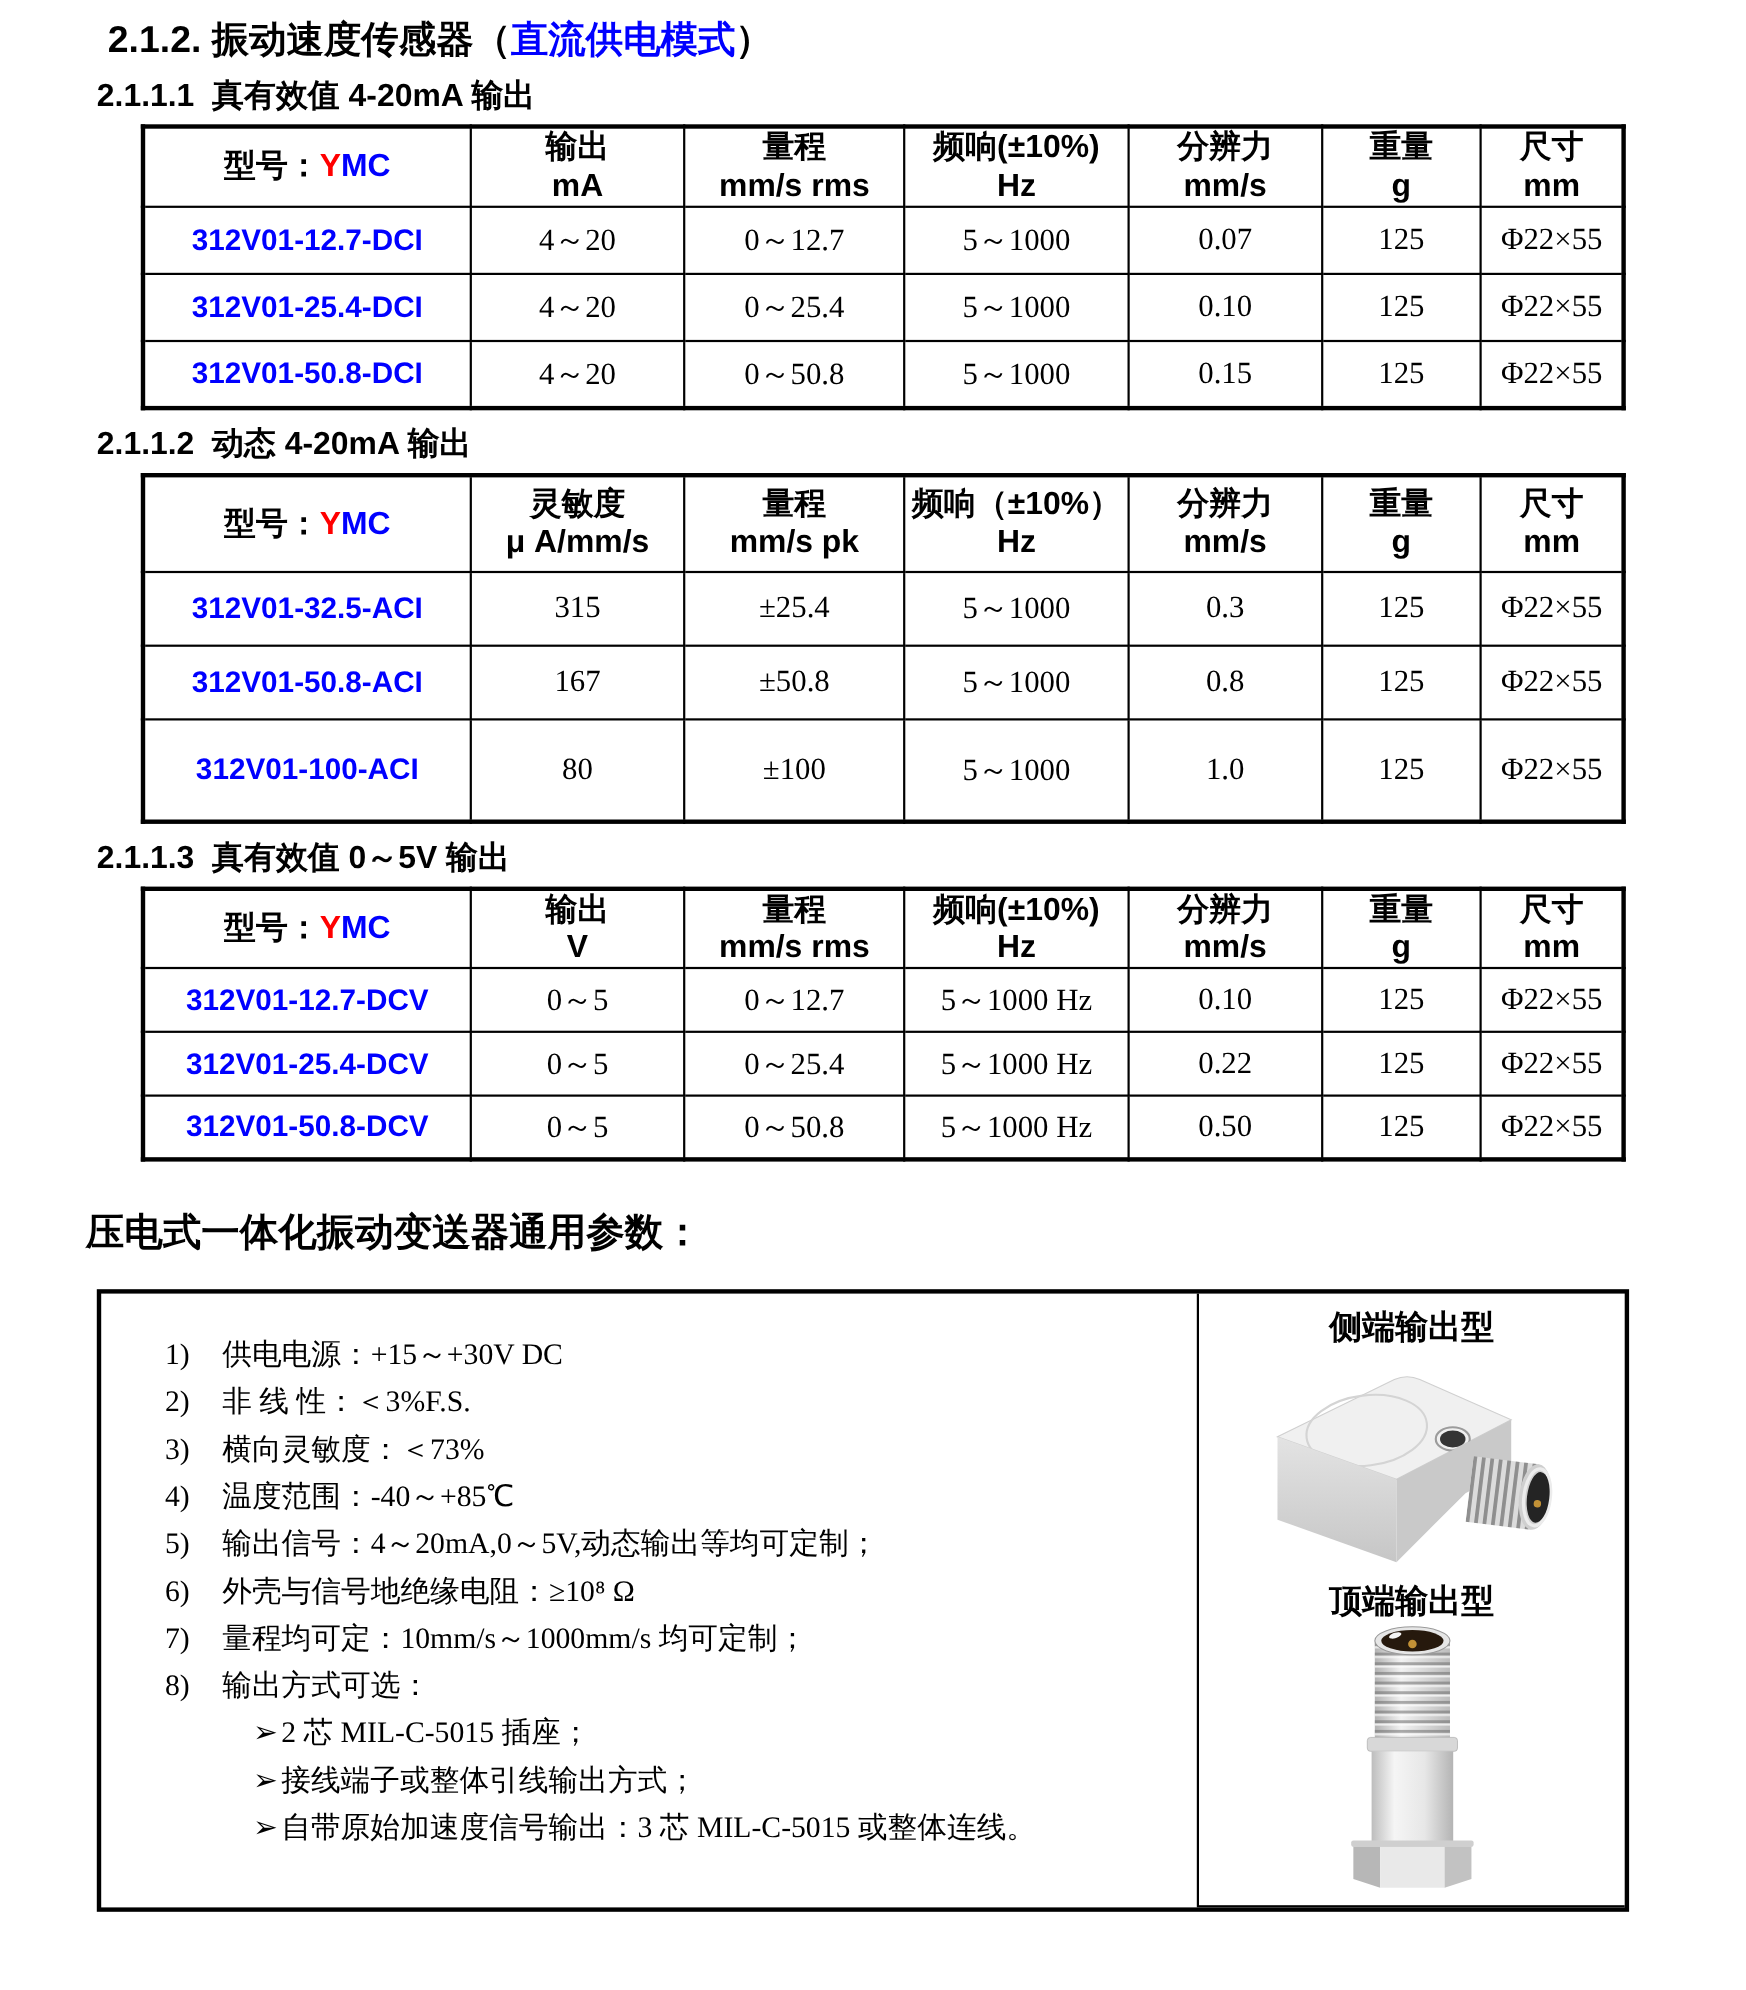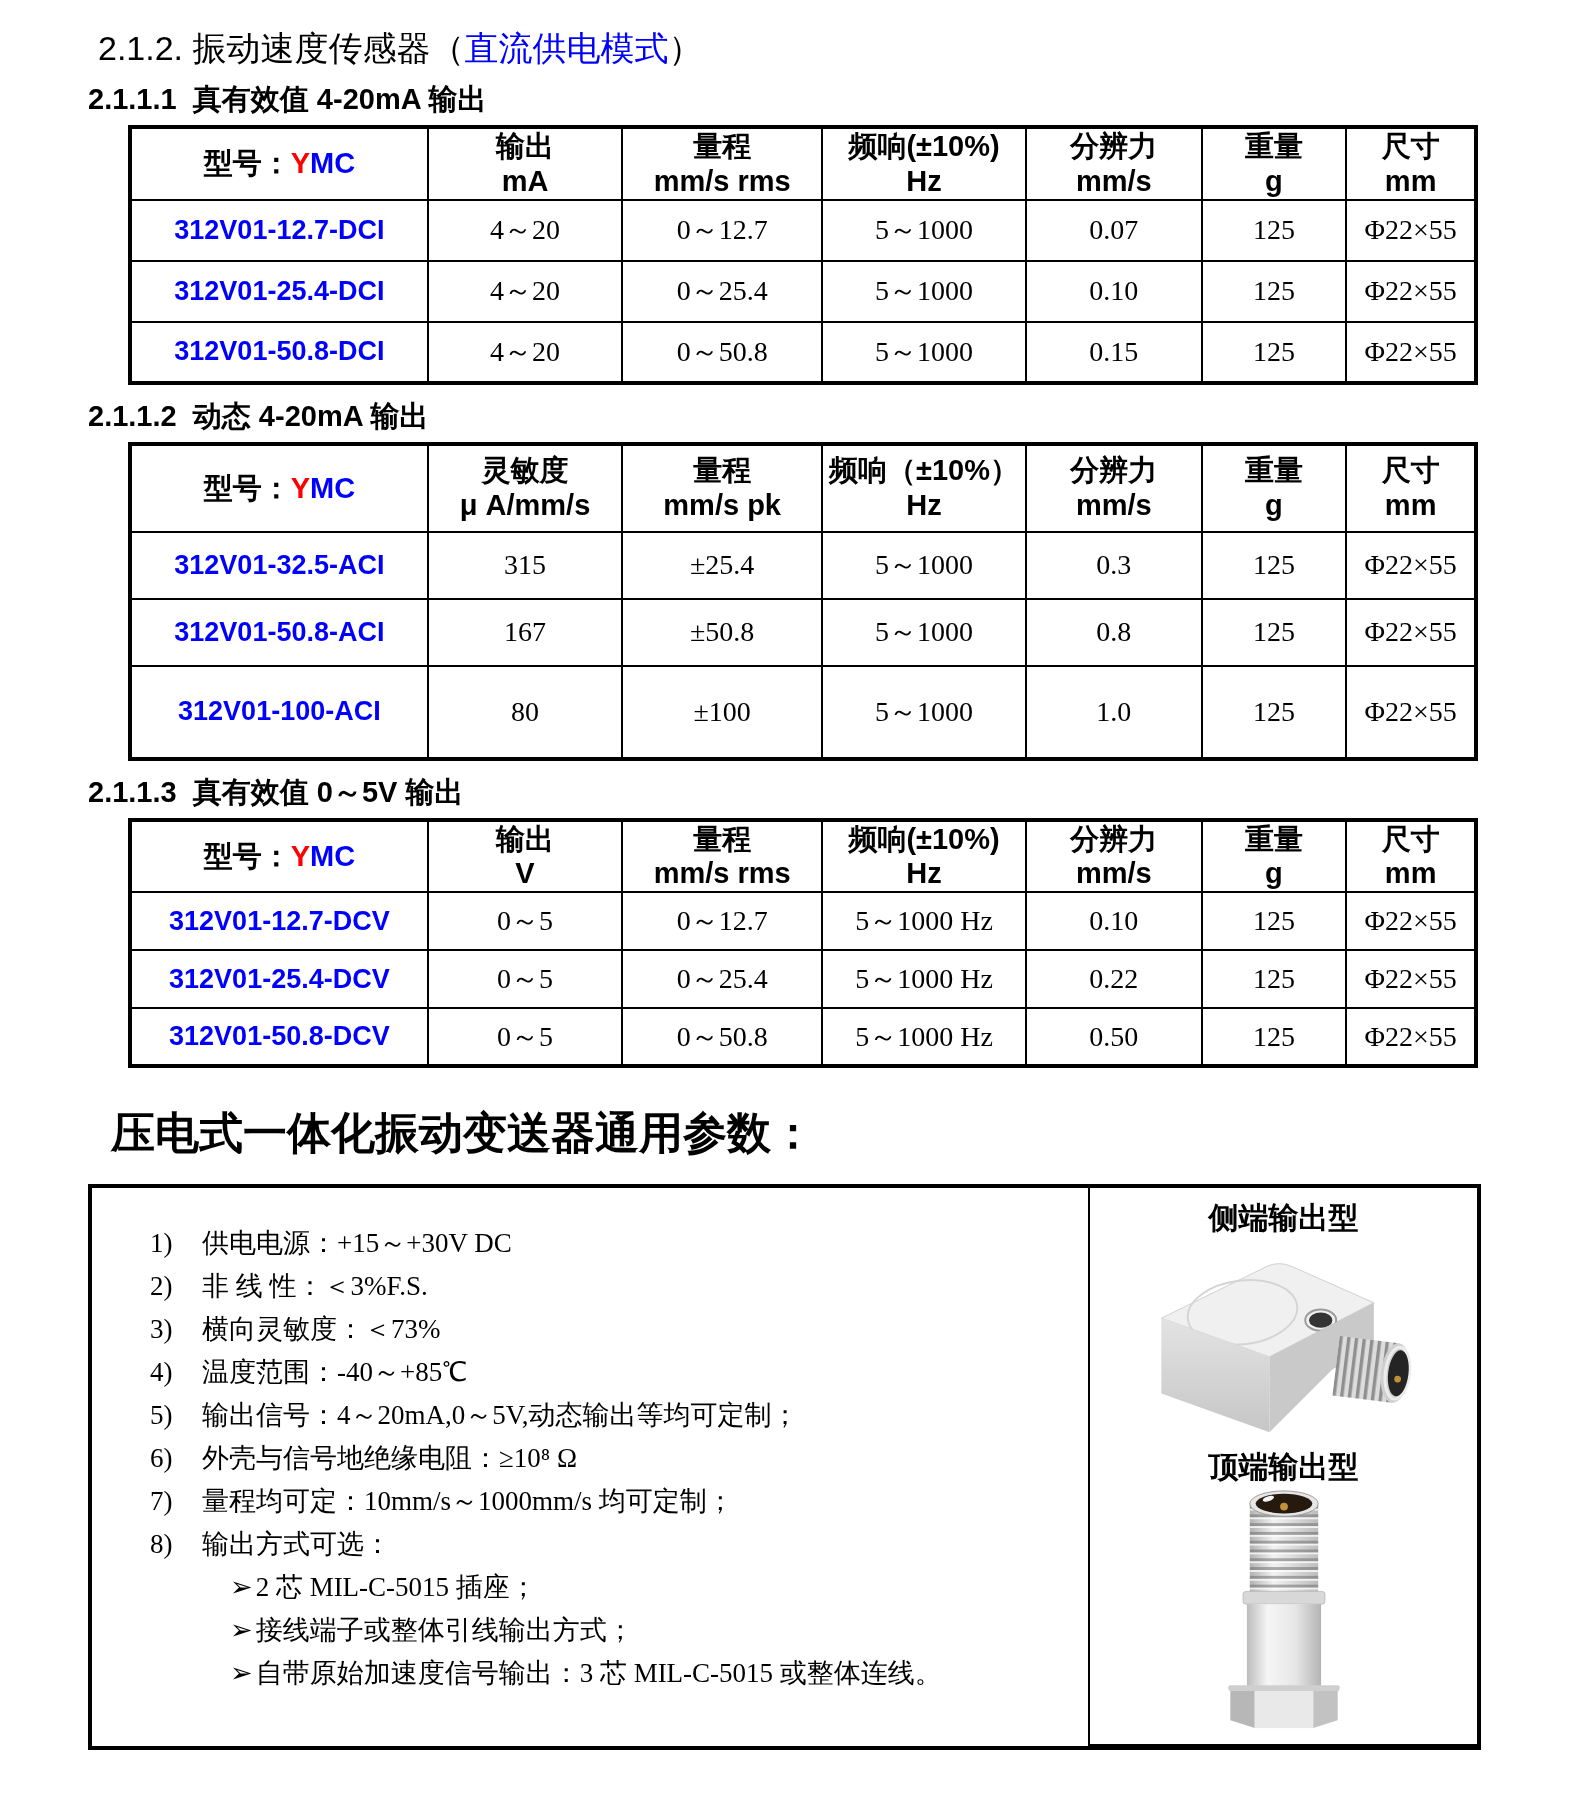--- a/index.html
+++ b/index.html
@@ -1,24 +1,24 @@
 <!DOCTYPE html>
 <html><head>
 <meta charset="utf-8">
 <style>
   html,body{margin:0;padding:0;}
   body{
     width:1587px;height:1809px;overflow:hidden;background:#ffffff;
     font-family:"Liberation Sans",sans-serif;color:#000;
   }
   h1,h2,h3{white-space:pre-wrap;}
-  h1{font-size:34px;line-height:40px;margin:28px 0 6px 98px;font-weight:normal;}
+  h1{font-size:34px;line-height:40px;margin:16px 0 6px 98px;font-weight:bold;}
   h1 .hl{color:#0000ff;}
   h2{font-size:29px;line-height:34px;margin:14px 0 9px 88px;font-weight:bold;}
-  h3{font-size:44px;line-height:38px;margin:46px 0 0 111px;font-weight:bold;}
+  h3{font-size:35px;line-height:38px;margin:46px 0 0 78px;font-weight:bold;}
 
   
   table.spec{
     border-collapse:collapse;table-layout:fixed;width:1350px;margin-left:128px;
     border:4px solid #000;text-align:center;
     font-family:"Liberation Serif",serif;font-size:28px;
   }
   table.spec th,table.spec td{border:2px solid #000;padding:0;vertical-align:middle;}
   table.spec tr > *:nth-child(1){width:21.9%;}
   table.spec tr > *:nth-child(2){width:14.3%;}

